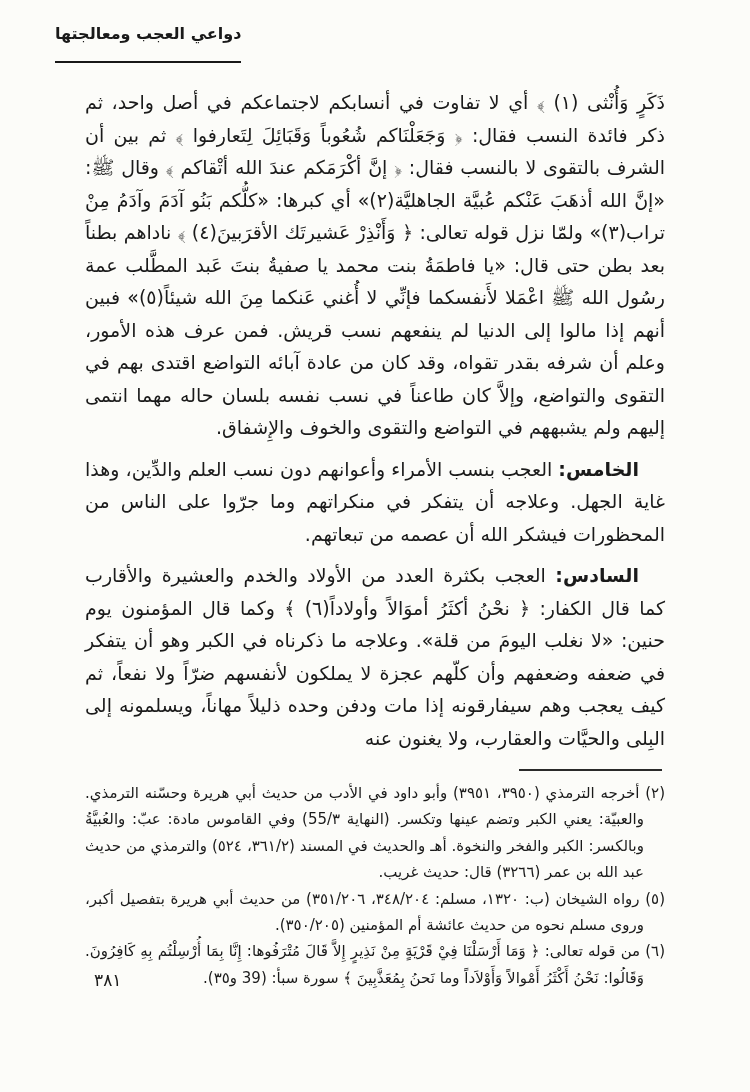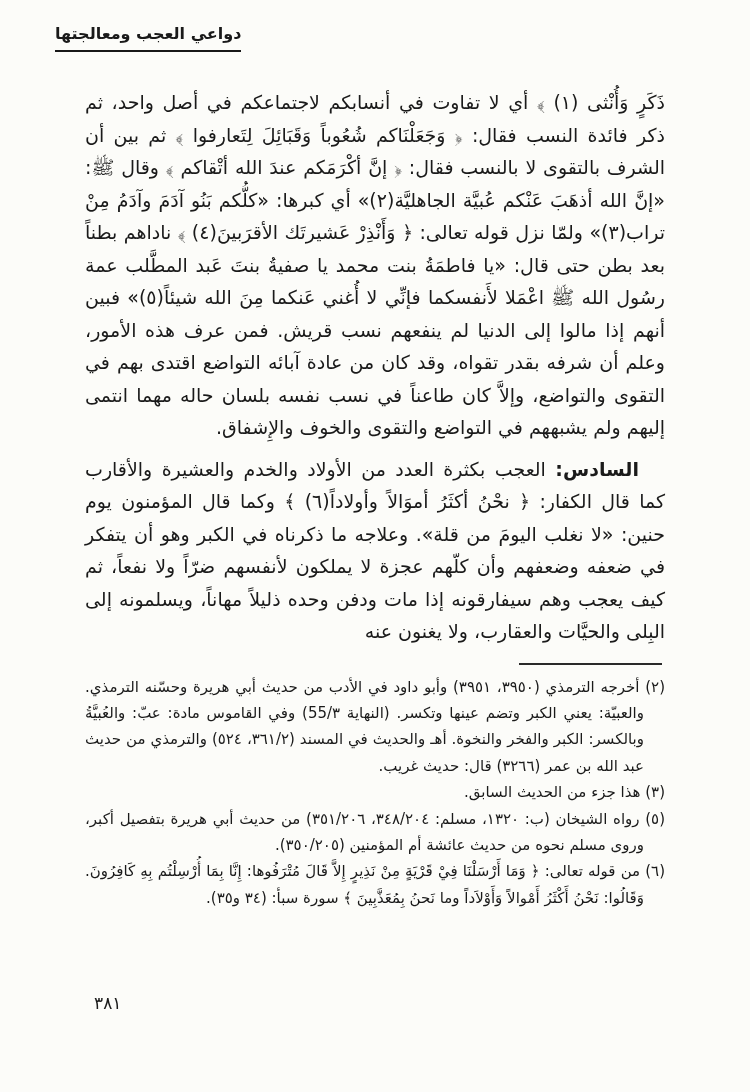--- a/index.html
+++ b/index.html
@@ -9,21 +9,21 @@
     font-family:"DejaVu Sans", sans-serif;
     color:#1a1a1a;
     overflow:hidden;
   }
   
   .running-head{
     position:absolute;top:24px;left:55px;
     min-width:158px;text-align:center;
     font-size:16px;font-weight:700;
     direction:rtl;
-    padding-bottom:7px;
+    padding-bottom:18px;
     border-bottom:2px solid #181818;
   }
   
   .content{
     position:absolute;top:86px;right:85px;width:580px;
     direction:rtl;
   }
   .body-text{
     font-size:19px;line-height:32.5px;
     text-align:justify;
@@ -46,45 +46,44 @@
   }
   .fn{
     margin:0;
     padding-right:21px;      
     text-indent:-21px;       
   }
   .page-number{
     position:absolute;top:970px;left:94px;
     font-size:17px;letter-spacing:2px;
     direction:rtl;
-    margin-top:23px;
   }
 </style>
 </head>
 <body>
 
 <div>
 
   <div class="running-head">
     <span>دواعي العجب ومعالجتها</span>
   </div>
 
   <div class="content">
 
     <div class="body-text">
       <p class="para">ذَكَرٍ وَأُنْثى (١) ﴾ أي لا تفاوت في أنسابكم لاجتماعكم في أصل واحد، ثم ذكر فائدة النسب فقال: ﴿ وَجَعَلْنَاكم شُعُوباً وَقَبَائِلَ لِتَعارفوا ﴾ ثم بين أن الشرف بالتقوى لا بالنسب فقال: ﴿ إنَّ أكْرَمَكم عندَ الله أتْقاكم ﴾ وقال ﷺ: «إنَّ الله أذهَبَ عَنْكم عُبيَّة الجاهليَّة(٢)» أي كبرها: «كلُّكم بَنُو آدَمَ وآدَمُ مِنْ تراب(٣)» ولمّا نزل قوله تعالى: ﴿ وَأَنْذِرْ عَشيرتَك الأقرَبينَ(٤) ﴾ ناداهم بطناً بعد بطن حتى قال: «يا فاطمَةُ بنت محمد يا صفيةُ بنتَ عَبد المطَّلب عمة رسُول الله ﷺ اعْمَلا لأَنفسكما فإنِّي لا أُغني عَنكما مِنَ الله شيئاً(٥)» فبين أنهم إذا مالوا إلى الدنيا لم ينفعهم نسب قريش. فمن عرف هذه الأمور، وعلم أن شرفه بقدر تقواه، وقد كان من عادة آبائه التواضع اقتدى بهم في التقوى والتواضع، وإلاَّ كان طاعناً في نسب نفسه بلسان حاله مهما انتمى إليهم ولم يشبههم في التواضع والتقوى والخوف والإِشفاق.</p>
+      <p class="para indent"><span class="lead">الخامس:</span><span> العجب بنسب الأمراء وأعوانهم دون نسب العلم والدِّين، وهذا غاية الجهل. وعلاجه أن يتفكر في منكراتهم وما جرّوا على الناس من المحظورات فيشكر الله أن عصمه من تبعاتهم.</span></p>
       <p class="para indent"><span class="lead">السادس:</span><span> العجب بكثرة العدد من الأولاد والخدم والعشيرة والأقارب كما قال الكفار: ﴿ نحْنُ أكثَرُ أموَالاً وأولاداً(٦) ﴾ وكما قال المؤمنون يوم حنين: «لا نغلب اليومَ من قلة». وعلاجه ما ذكرناه في الكبر وهو أن يتفكر في ضعفه وضعفهم وأن كلّهم عجزة لا يملكون لأنفسهم ضرّاً ولا نفعاً، ثم كيف يعجب وهم سيفارقونه إذا مات ودفن وحده ذليلاً مهاناً، ويسلمونه إلى البِلى والحيَّات والعقارب، ولا يغنون عنه</span></p>
     </div>
 
     <div class="fn-rule"></div>
 
     <div class="footnotes">
       <p class="fn">(٢) أخرجه الترمذي (٣٩٥٠، ٣٩٥١) وأبو داود في الأدب من حديث أبي هريرة وحسّنه الترمذي. والعبيّة: يعني الكبر وتضم عينها وتكسر. (النهاية 55/٣) وفي القاموس مادة: عبّ: والعُبيَّةُ وبالكسر: الكبر والفخر والنخوة. أهـ والحديث في المسند (٣٦١/٢، ٥٢٤) والترمذي من حديث عبد الله بن عمر (٣٢٦٦) قال: حديث غريب.</p>
-      <p class="fn">(٣) هذا جزء من الحديث السابق.</p>
       <p class="fn">(٥) رواه الشيخان (ب: ١٣٢٠، مسلم: ٣٤٨/٢٠٤، ٣٥١/٢٠٦) من حديث أبي هريرة بتفصيل أكبر، وروى مسلم نحوه من حديث عائشة أم المؤمنين (٣٥٠/٢٠٥).</p>
-      <p class="fn">(٦) من قوله تعالى: ﴿ وَمَا أَرْسَلْنَا فِيْ قَرْيَةٍ مِنْ نَذِيرٍ إِلاَّ قَالَ مُتْرَفُوها: إِنَّا بِمَا أُرْسِلْتُم بِهِ كَافِرُونَ. وَقَالُوا: نَحْنُ أَكْثَرُ أَمْوالاً وَأَوْلاَداً وما نَحنُ بِمُعَذَّبِينَ ﴾ سورة سبأ: (٣٤ و٣٥).</p>
+      <p class="fn">(٦) من قوله تعالى: ﴿ وَمَا أَرْسَلْنَا فِيْ قَرْيَةٍ مِنْ نَذِيرٍ إِلاَّ قَالَ مُتْرَفُوها: إِنَّا بِمَا أُرْسِلْتُم بِهِ كَافِرُونَ. وَقَالُوا: نَحْنُ أَكْثَرُ أَمْوالاً وَأَوْلاَداً وما نَحنُ بِمُعَذَّبِينَ ﴾ سورة سبأ: (39 و٣٥).</p>
     </div>
 
   </div>
 
   <div class="page-number">٣٨١</div>
 
 </div>
 
 </body></html>

